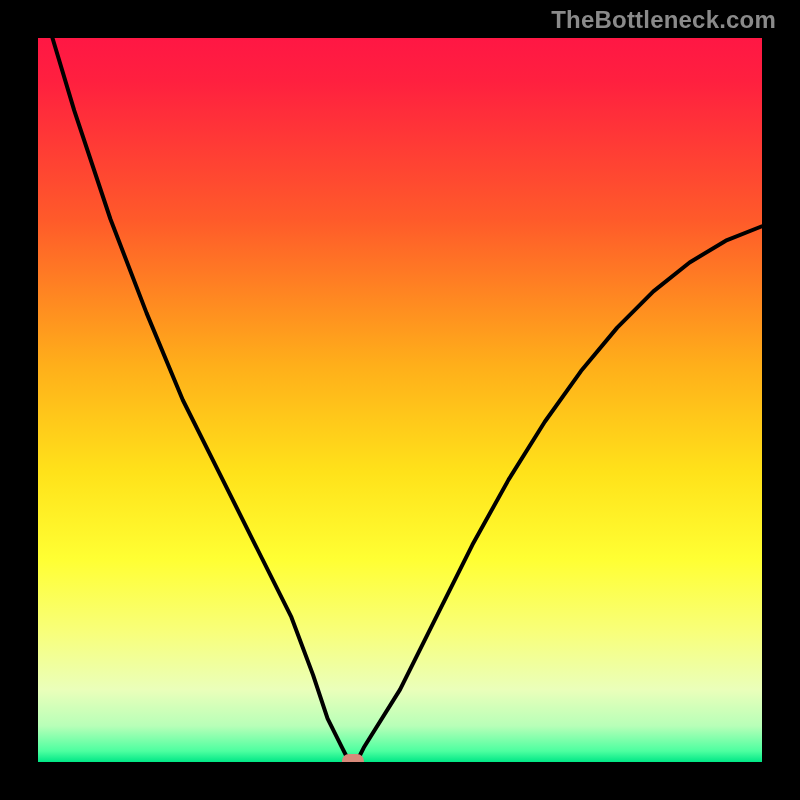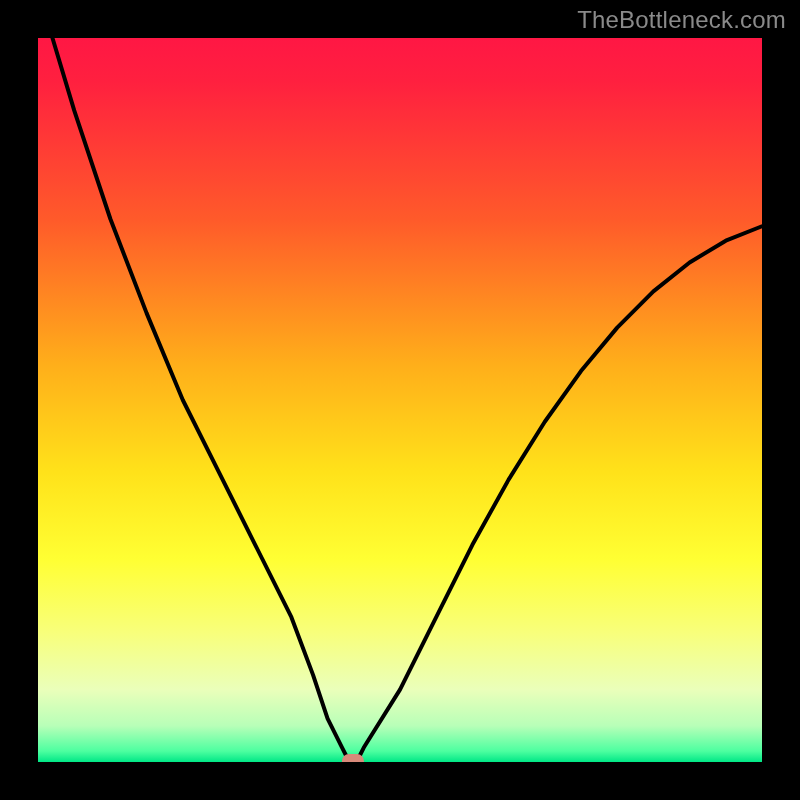--- a/index.html
+++ b/index.html
@@ -7,24 +7,24 @@
     padding: 0;
     background: #ffffff;
     width: 800px;
     height: 800px;
     overflow: hidden;
     position: relative;
   }
   .watermark {
     position: absolute;
     top: 6px;
-    right: 14px;
+    right: 24px;
     font-family: Arial, Helvetica, sans-serif;
     font-size: 24px;
-    font-weight: normal;
+    font-weight: bold;
     color: #8a8a8a;
     letter-spacing: 0.2px;
     z-index: 5;
   }
   svg {
     display: block;
   }
 </style>
 </head>
 <body>

